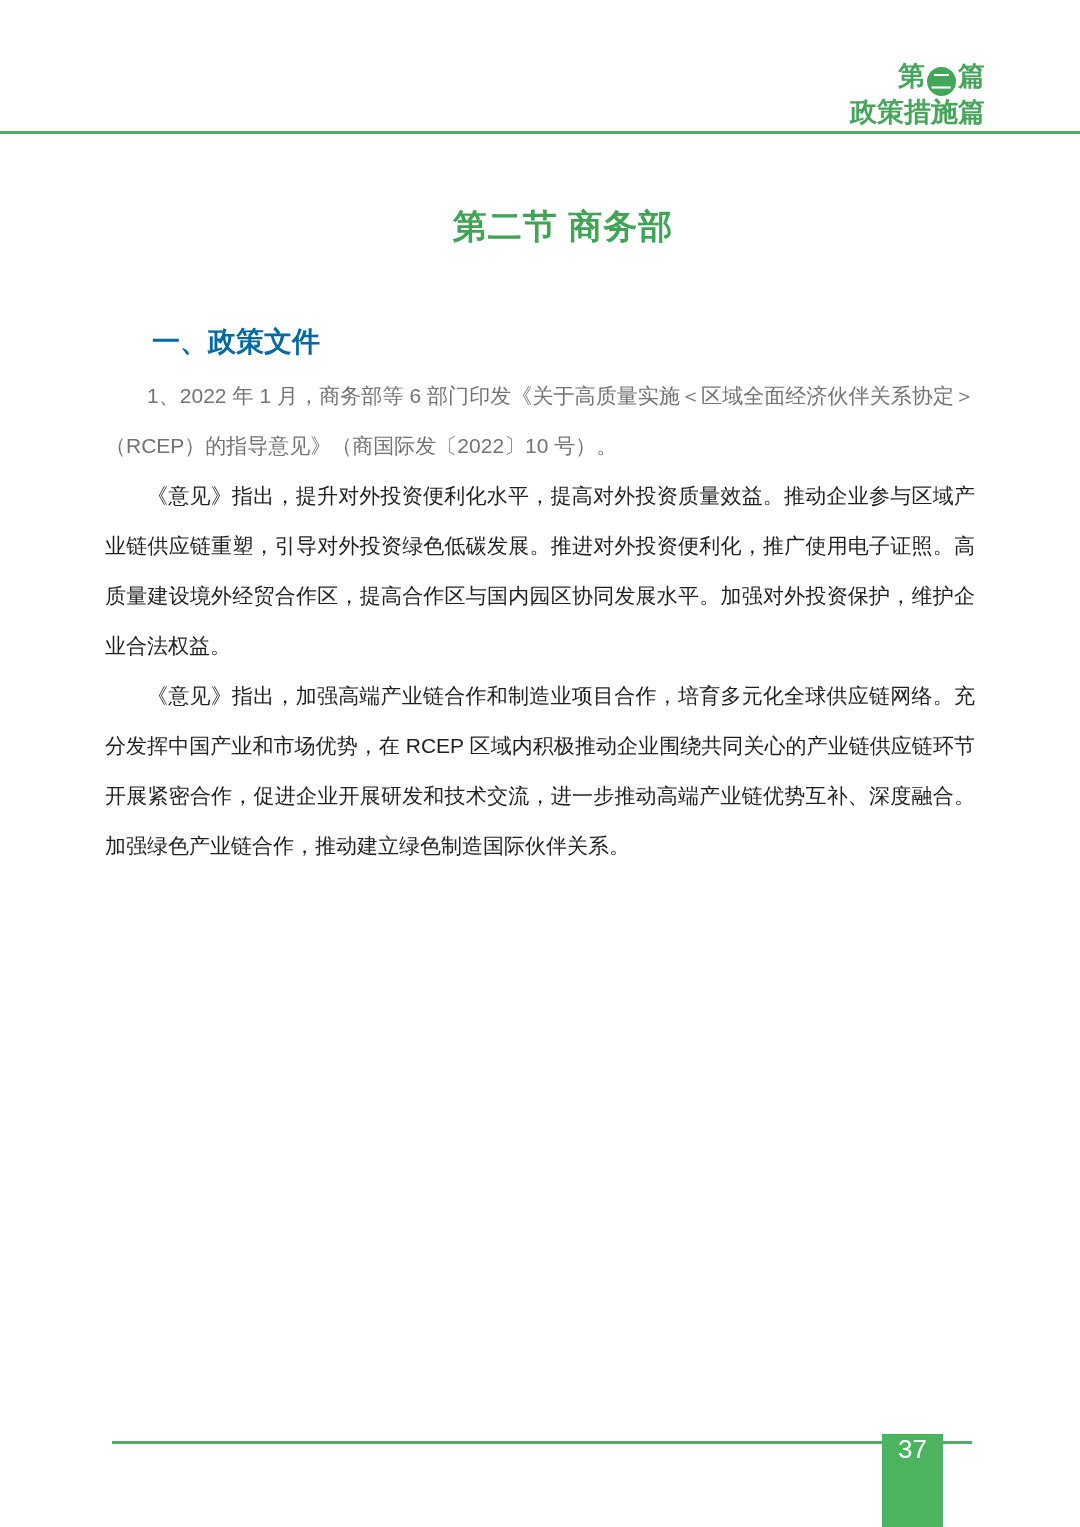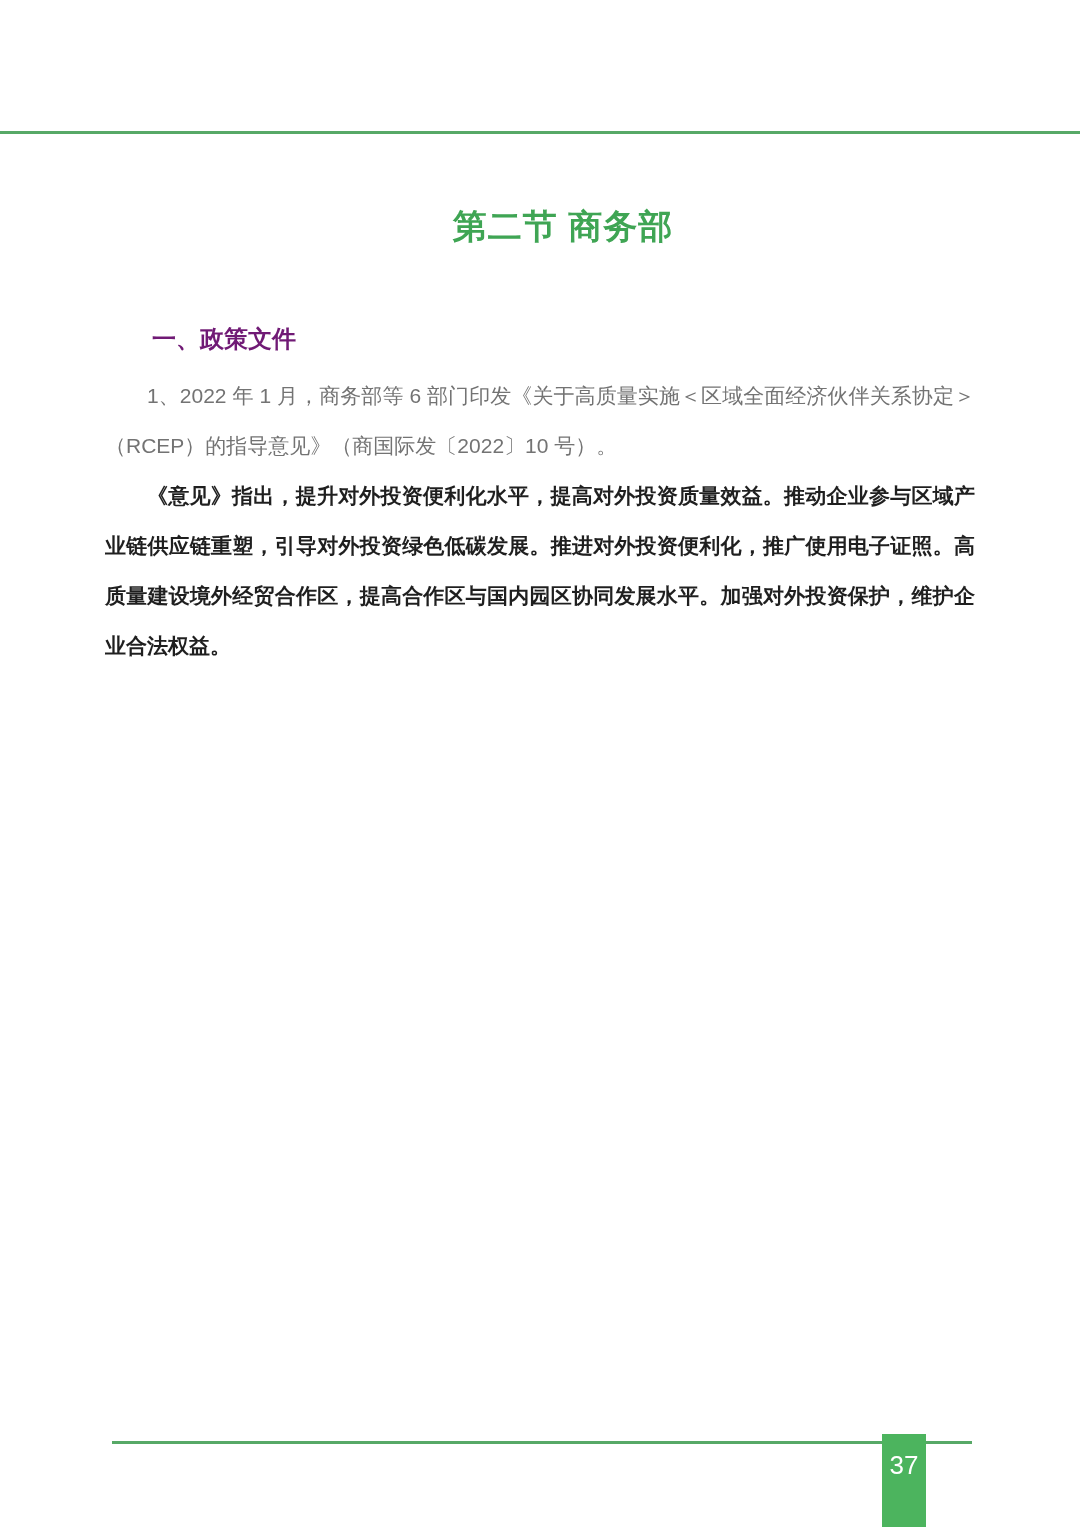--- a/index.html
+++ b/index.html
@@ -58,82 +58,87 @@
     font-size: 34px;
     font-weight: bold;
     letter-spacing: 1px;
     margin-left: 23px;
   }
 
   .section-heading {
     position: absolute;
     top: 323px;
     left: 152px;
-    color: #701a75;
-    font-size: 24px;
+    color: #0369a1;
+    font-size: 28px;
     font-weight: bold;
   }
 
   .content {
     position: absolute;
     top: 371px;
     left: 105px;
     width: 870px;
     font-size: 21px;
     line-height: 50px;
     text-align: justify;
     color: #1f1f1f;
   }
   .content p {
     text-indent: 2em;
     margin: 0;
-    font-weight: bold;
   }
   .content p.green {
     color: #737373;
     font-weight: 400;
   }
 
   .footer-rule {
     position: absolute;
     top: 1441px;
     left: 112px;
     width: 860px;
     height: 3px;
     background: #57a967;
   }
 
   .page-number-box {
     position: absolute;
     top: 1434px;
     left: 882px;
-    width: 44px;
+    width: 61px;
     height: 93px;
     background: #4cb45e;
     color: #ffffff;
     font-size: 26px;
     text-align: center;
-    padding-top: 16px;
   }
 </style>
 </head>
 <body>
 
 <div class="page">
 
+  <div class="part-header">
+    <div>
+      <span>第</span><span class="part-num-circle">二</span><span>篇</span>
+    </div>
+    <div>政策措施篇</div>
+  </div>
 
   <div class="top-rule"></div>
 
   <h1 class="doc-title">第二节 商务部</h1>
 
   <h2 class="section-heading">一、政策文件</h2>
 
   <div class="content">
     <p class="green">1、2022 年 1 月，商务部等 6 部门印发《关于高质量实施＜区域全面经济伙伴关系协定＞（RCEP）的指导意见》（商国际发〔2022〕10 号）。</p>
     <p>《意见》指出，提升对外投资便利化水平，提高对外投资质量效益。推动企业参与区域产业链供应链重塑，引导对外投资绿色低碳发展。推进对外投资便利化，推广使用电子证照。高质量建设境外经贸合作区，提高合作区与国内园区协同发展水平。加强对外投资保护，维护企业合法权益。</p>
+    <p>《意见》指出，加强高端产业链合作和制造业项目合作，培育多元化全球供应链网络。充分发挥中国产业和市场优势，在 RCEP 区域内积极推动企业围绕共同关心的产业链供应链环节开展紧密合作，促进企业开展研发和技术交流，进一步推动高端产业链优势互补、深度融合。加强绿色产业链合作，推动建立绿色制造国际伙伴关系。</p>
   </div>
 
   <div class="footer-rule"></div>
 
   <div class="page-number-box">
     <span>37</span>
   </div>
 
 </div>
 

